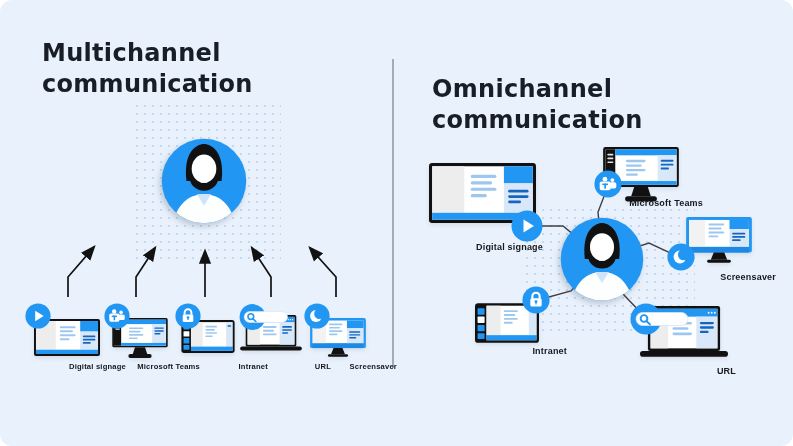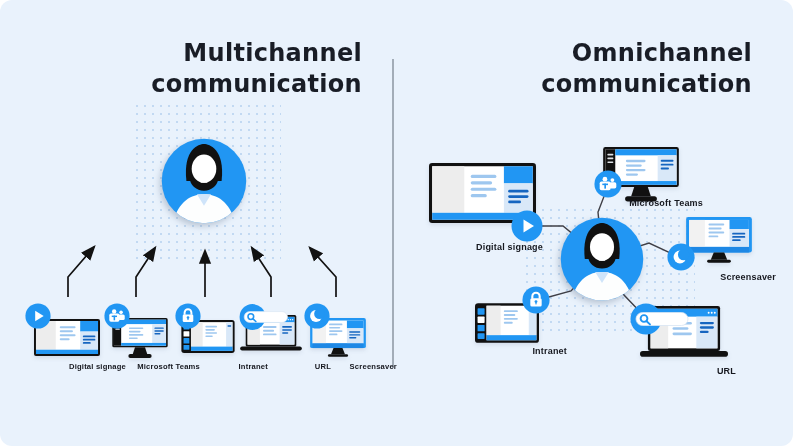--- a/index.html
+++ b/index.html
@@ -1,23 +1,23 @@
 <!DOCTYPE html>
 <html><head>
 <meta charset="utf-8">
 <style>
   html,body{margin:0;padding:0;background:#fff;}
   .canvas{position:relative;width:793px;height:446px;background:#e9f2fc;border-radius:12px;overflow:hidden;
           font-family:"Liberation Sans",sans-serif;}
   .abs{position:absolute;}
-  .half-title{position:absolute;top:38px;width:320px;text-align:right;font-weight:700;
+  .half-title{position:absolute;top:38px;width:320px;text-align:left;font-weight:700;
               font-size:24px;line-height:31px;letter-spacing:.3px;color:#191d26;white-space:pre-line;
               font-family:"DejaVu Sans","Liberation Sans",sans-serif;}
   .ht-left{left:42px;}
-  .ht-right{left:432px;}
+  .ht-right{left:432px;margin-top:36px;}
   .divider{position:absolute;left:392px;top:59px;width:2px;height:309px;background:#8b96a1;opacity:.75;}
   .dots{position:absolute;background-image:radial-gradient(circle,#c2d9f2 1.1px,transparent 1.2px);
         background-size:8px 8px;}
   .overlay{position:absolute;left:0;top:0;}
   .dev-label{position:absolute;width:120px;text-align:right;font-weight:700;color:#16181f;letter-spacing:.2px;}
   .lab-sm{font-size:7.6px;}
   .lab-md{font-size:9px;}
   .avatar-shadow{filter:drop-shadow(-2px 3px 3px rgba(40,60,90,.25));}
   .dev-shadow{filter:drop-shadow(0 2px 2px rgba(40,60,90,.12));}
 </style>

